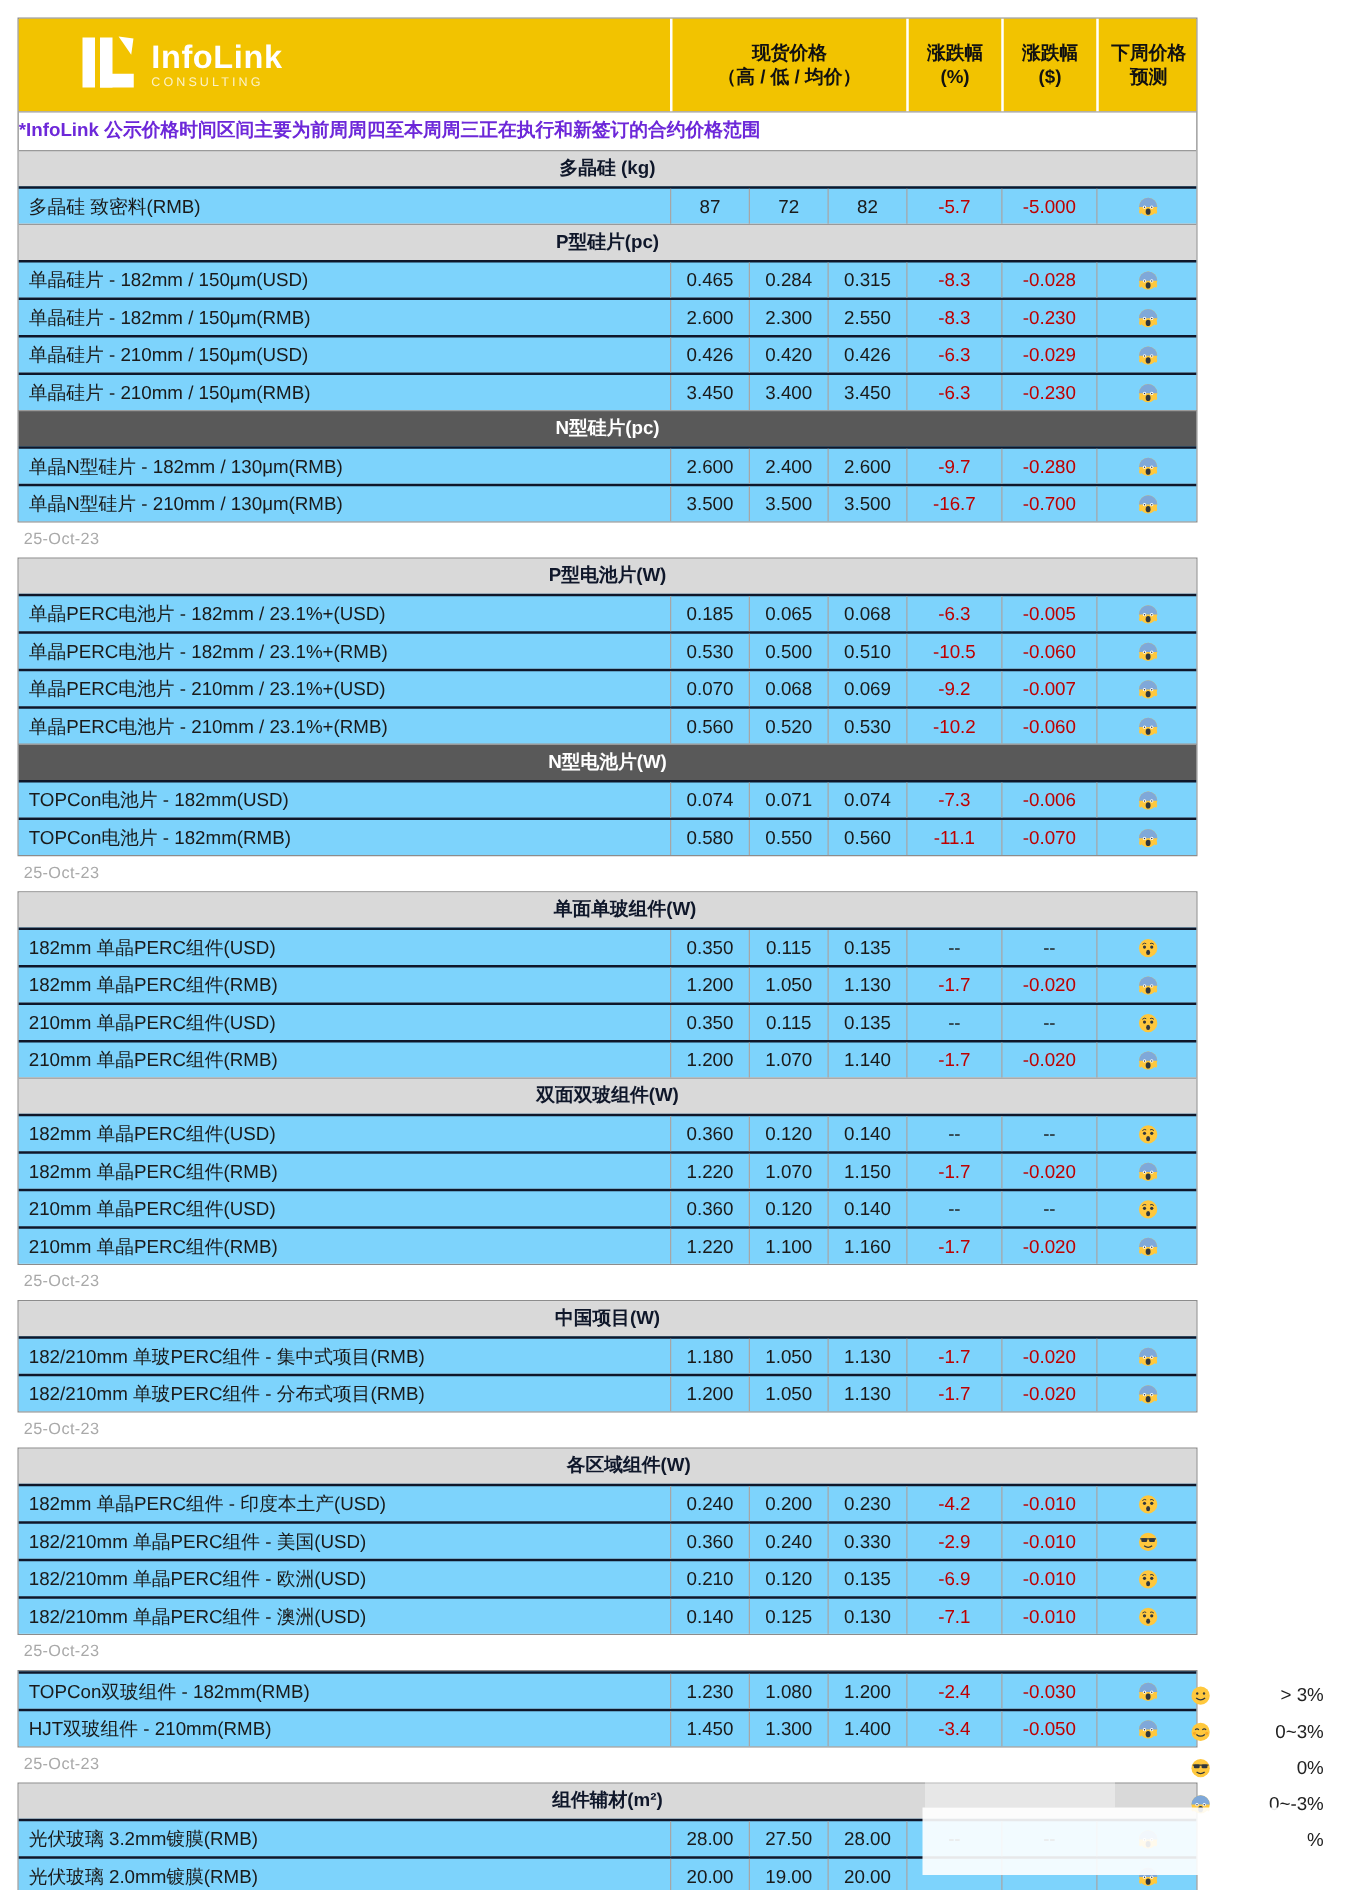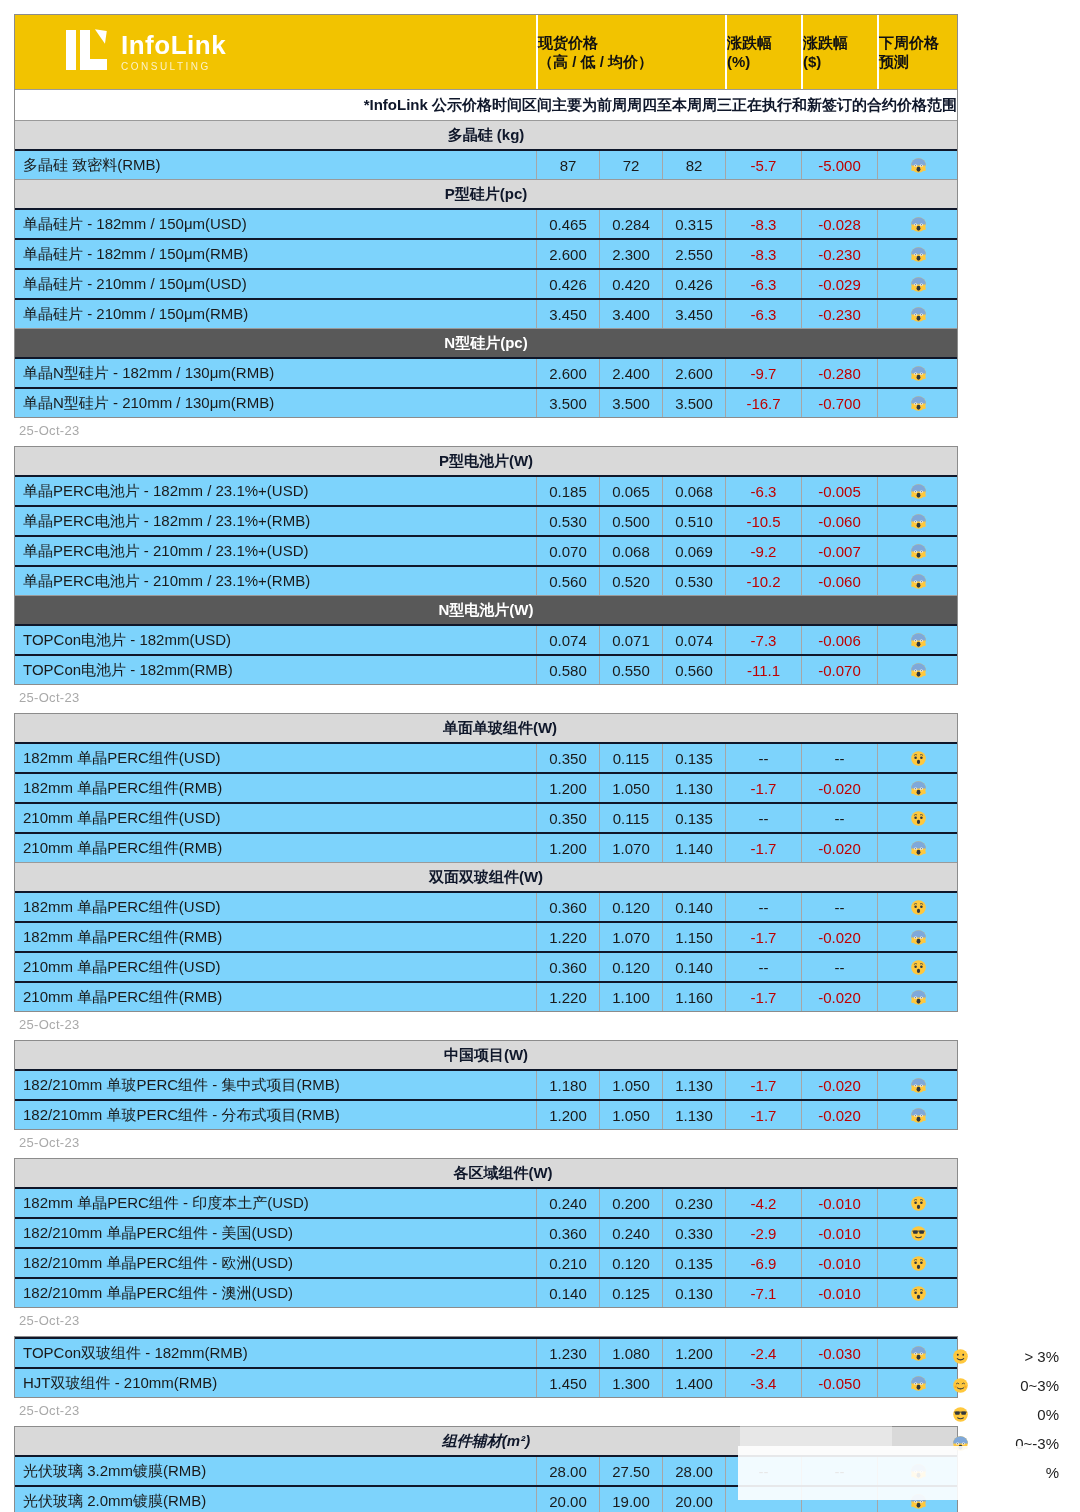--- a/index.html
+++ b/index.html
@@ -3,27 +3,27 @@
 <meta charset="utf-8">
 <style>
   html,body{margin:0;padding:0;background:#fff;}
   body{font-family:"Liberation Sans","DejaVu Sans",sans-serif;}
   .page{position:relative;width:1080px;height:1512px;background:#ffffff;overflow:hidden;}
   .inner{position:absolute;left:14px;top:14px;width:944px;}
   .tbl{box-sizing:border-box;width:944px;border:1px solid #8c8c8c;background:#fff;}
   .date{height:28px;line-height:26px;font-size:13px;color:#a9a9a9;padding-left:5px;letter-spacing:.3px;}
   
   .band{display:grid;grid-template-columns:521px 189px 76px 76px 82px;height:74px;background:#F2C300;}
-  .band .cell{border-left:2px solid #ffffff;display:flex;flex-direction:column;justify-content:center;font-weight:bold;font-size:15px;color:#111;line-height:19px;}
+  .band .cell{border-left:2px solid #ffffff;display:flex;flex-direction:column;align-items:center;justify-content:center;font-weight:bold;font-size:15px;color:#111;line-height:19px;}
   .band .logoCell{border-left:none;display:flex;align-items:center;padding-left:50px;}
   .logoWrap{display:flex;align-items:center;gap:12px;}
   .brandTxt{display:flex;flex-direction:column;}
   .brandName{color:#fff;font-weight:bold;font-size:26px;letter-spacing:.5px;line-height:26px;}
   .brandSub{color:rgba(255,255,255,.78);font-size:10px;letter-spacing:2.5px;margin-top:3px;}
-  .note{height:30px;line-height:30px;text-align:right;font-weight:bold;font-size:15px;color:#0f172a;border-top:1px solid #9a9a9a;}
+  .note{height:30px;line-height:30px;text-align:left;font-weight:bold;font-size:15px;color:#6d28d9;border-top:1px solid #9a9a9a;}
   
   .sec{height:28px;line-height:28px;text-align:center;font-weight:bold;font-size:15px;border-top:1px solid #9a9a9a;}
   .sec.light{background:#D9D9D9;color:#0f172a;}
   .sec.dark{background:#595959;color:#ffffff;}
   
   .row{display:grid;grid-template-columns:521px 63px 63px 63px 76px 76px 82px;height:28px;border-top:2px solid #0f172a;background:#7dd3fc;}
   .row .c{box-sizing:border-box;border-left:1px solid #a6a6a6;display:flex;align-items:center;justify-content:center;font-size:15px;color:#1a1a1a;}
   .row .name{border-left:none;justify-content:flex-start;padding-left:8px;color:#1a1a1a;}
   .row .neg{color:#BE0000;}
   .emo svg{width:17px;height:17px;display:block;}
@@ -688,21 +688,21 @@
                 <circle cx="13.4" cy="10.3" r=".7" fill="#31373D"></circle>
                 <ellipse cx="10" cy="14.5" rx="2.3" ry="2.9" fill="#31373D"></ellipse>
                 <ellipse cx="2.7" cy="14.6" rx="1.2" ry="2" fill="#FFC83D"></ellipse>
                 <ellipse cx="17.3" cy="14.6" rx="1.2" ry="2" fill="#FFC83D"></ellipse>
               </svg>
             </div>
           </div>
         </div>
         <div class="date">25-Oct-23</div>
         <div class="tbl">
-          <div class="sec light" style="border-top: none; font-style: italic;">组件辅材(m²)</div>
+          <div class="sec light" style="border-top: none;">组件辅材(m²)</div>
           <div class="row">
             <div class="c name">光伏玻璃 3.2mm镀膜(RMB)</div>
             <div class="c">28.00</div>
             <div class="c">27.50</div>
             <div class="c">28.00</div>
             <div class="c">--</div>
             <div class="c">--</div>
             <div class="c emo">
               <svg viewBox="0 0 20 20">
                 <circle cx="10" cy="10" r="8.6" fill="#FFC83D"></circle>

